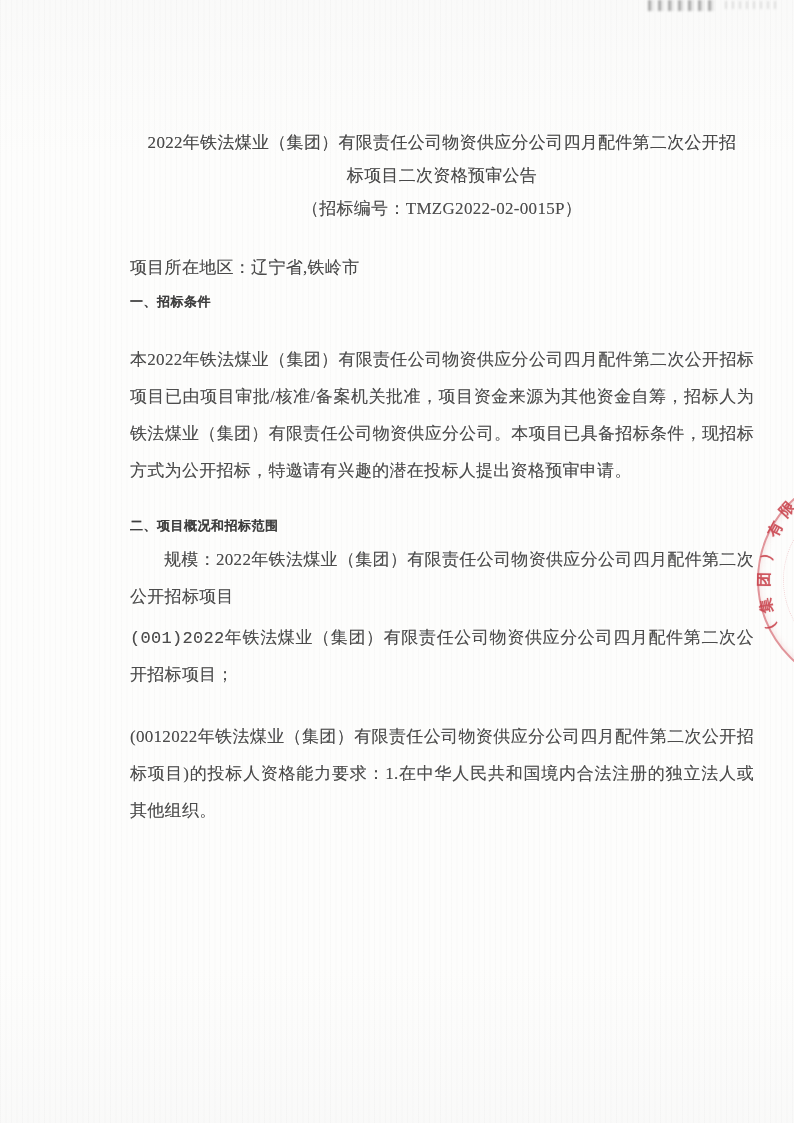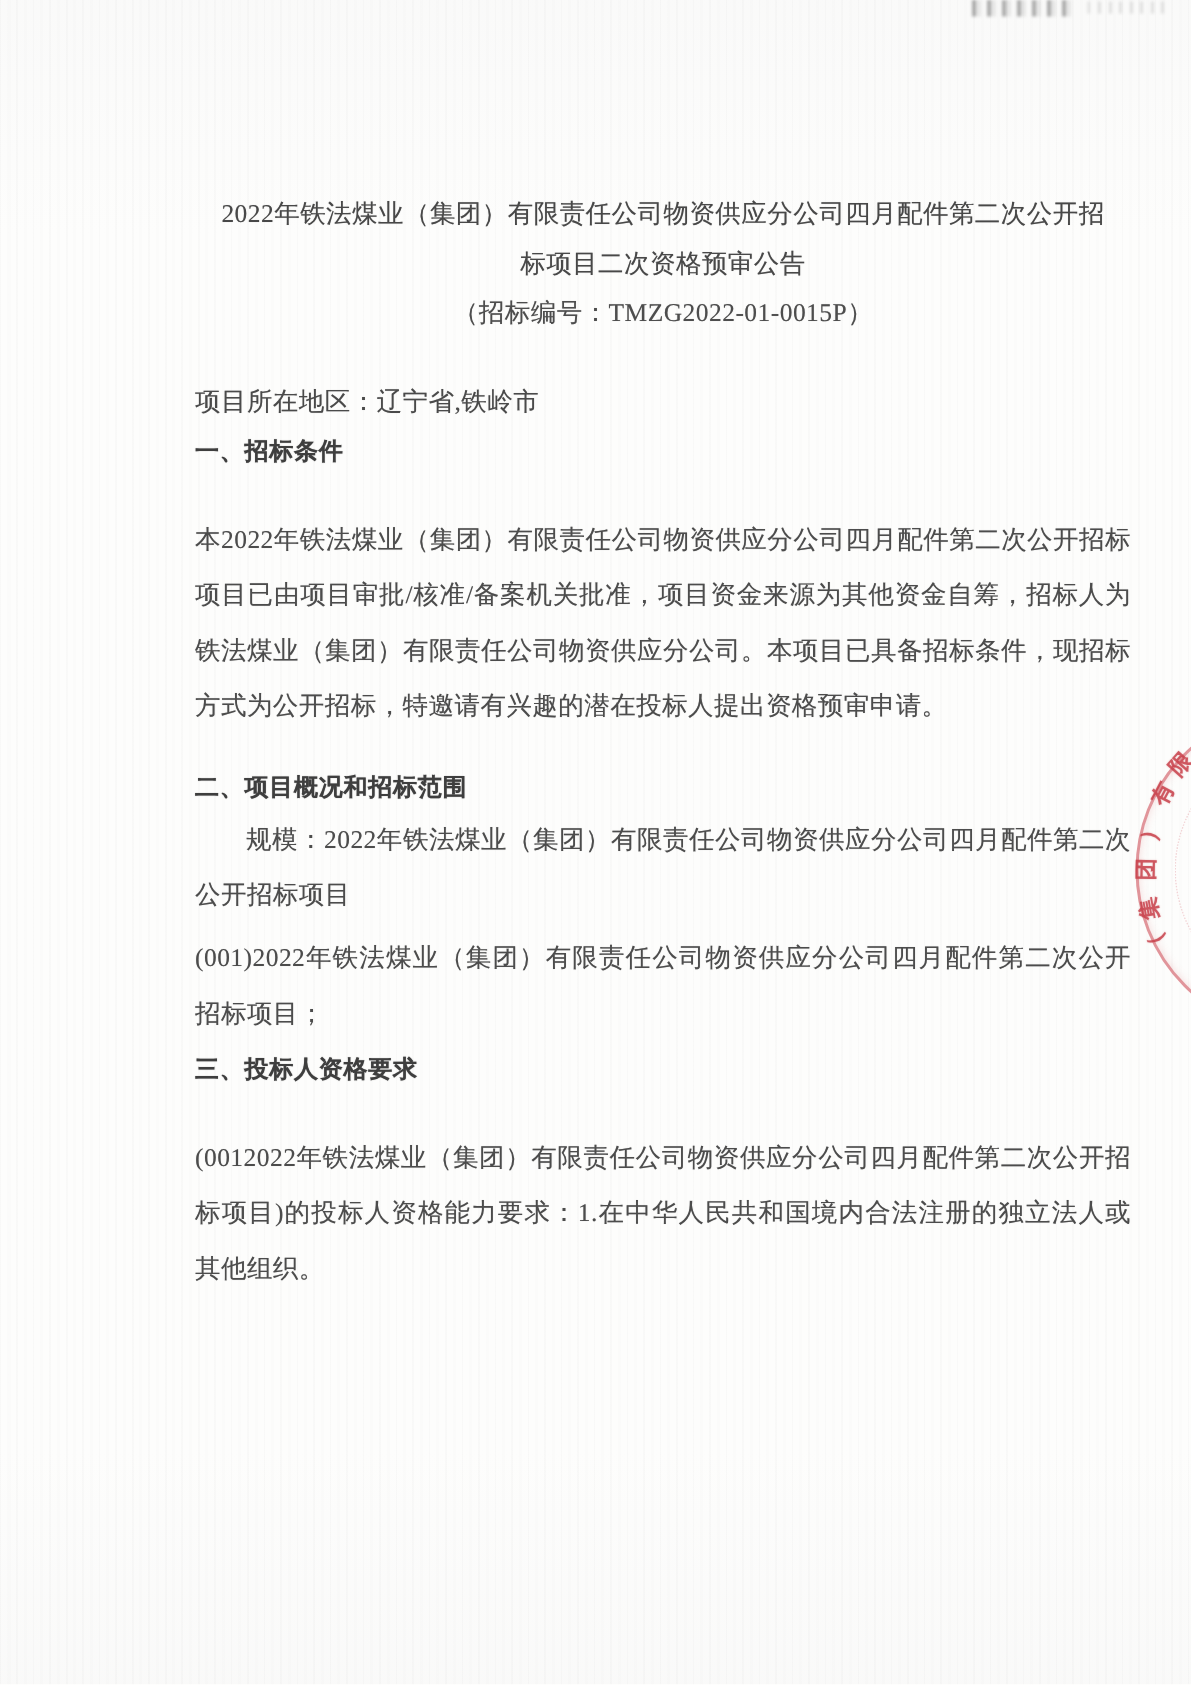--- a/index.html
+++ b/index.html
@@ -74,34 +74,34 @@
     line-height: 33px;
     color: #4d4d4d;
   }
 
   .location {
     margin-top: 27px;
     line-height: 32px;
   }
 
   h2.sec-heading {
-    font-size: 16px;
+    font-size: 13px;
     font-weight: bold;
     color: #3e3e3e;
     line-height: 31px;
     letter-spacing: 0.5px;
     text-shadow: 0 0 0.6px rgba(40,40,40,0.55);
   }
   .h1-gap { margin-top: 2px; }
   .h2-gap { margin-top: 21px; }
   .h3-gap { margin-top: 4px; }
 
   p.body-par { color: #4c4c4c; }
   .par-gap-big { margin-top: 24px; }
-  .par-gap-sm { margin-top: 5px; }
+  .par-gap-sm { margin-top: 5px; font-family: Liberation Mono, monospace; }
   .indent-2 { text-indent: 2em; }
 
   
   .seal {
     position: absolute;
     top: 470px;
     left: 757px;
     width: 220px;
     height: 220px;
     pointer-events: none;
@@ -139,36 +139,35 @@
 
 <div class="page">
 
   <div class="scan-smudge"></div>
   <div class="scan-smudge-2"></div>
 
   <div class="content">
 
     <div class="doc-title">2022年铁法煤业（集团）有限责任公司物资供应分公司四月配件第二次公开招标项目二次资格预审公告</div>
 
-    <div class="tender-no">（招标编号：TMZG2022-01-0015P）</div>
+    <div class="tender-no">（招标编号：TMZG2022-02-0015P）</div>
 
     <div class="location">项目所在地区：辽宁省,铁岭市</div>
 
     <h2 class="sec-heading h1-gap">一、招标条件</h2>
 
     <p class="body-par par-gap-big">本2022年铁法煤业（集团）有限责任公司物资供应分公司四月配件第二次公开招标项目已由项目审批/核准/备案机关批准，项目资金来源为其他资金自筹，招标人为铁法煤业（集团）有限责任公司物资供应分公司。本项目已具备招标条件，现招标方式为公开招标，特邀请有兴趣的潜在投标人提出资格预审申请。</p>
 
     <h2 class="sec-heading h2-gap">二、项目概况和招标范围</h2>
 
     <p class="body-par indent-2">规模：2022年铁法煤业（集团）有限责任公司物资供应分公司四月配件第二次公开招标项目</p>
 
 
     <p class="body-par par-gap-sm">(001)2022年铁法煤业（集团）有限责任公司物资供应分公司四月配件第二次公开招标项目；</p>
 
-    <h2 class="sec-heading h3-gap">三、投标人资格要求</h2>
 
     <p class="body-par par-gap-big">(0012022年铁法煤业（集团）有限责任公司物资供应分公司四月配件第二次公开招标项目)的投标人资格能力要求：1.在中华人民共和国境内合法注册的独立法人或其他组织。</p>
 
 
   </div>
 
   <div class="seal">
     <div class="seal-ring"></div>
     <div class="seal-ring-inner"></div>
     <span class="seal-char sc0">（</span>

